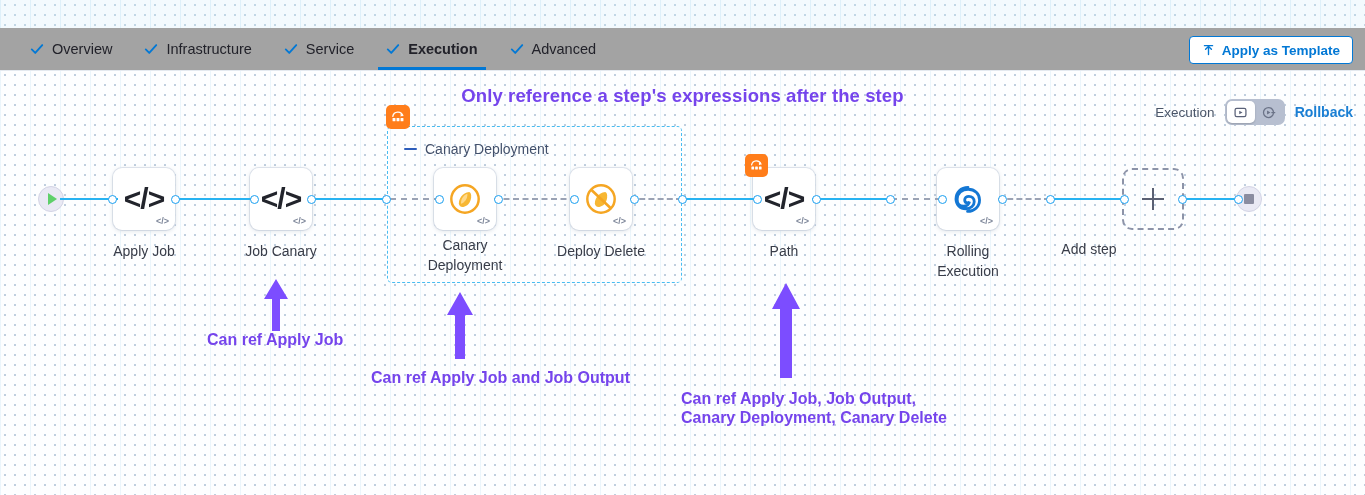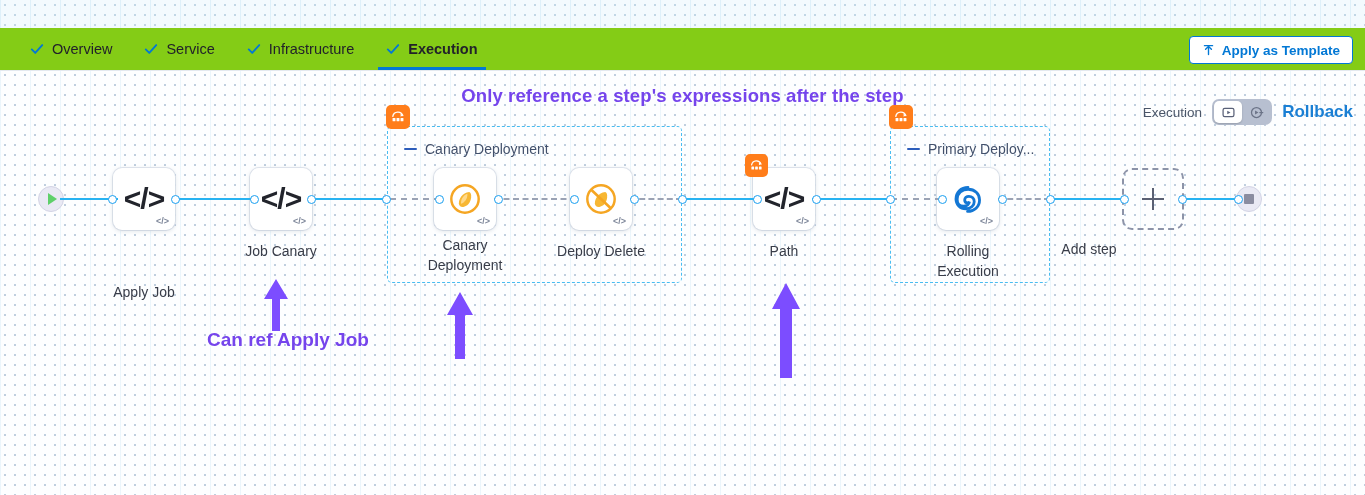--- a/index.html
+++ b/index.html
@@ -26,21 +26,21 @@
     background-color: #f3fafe;
     background-image:
       repeating-linear-gradient(to right, rgba(120,190,230,0.16) 0px, rgba(120,190,230,0.16) 1px, transparent 1px, transparent 30px),
       radial-gradient(circle, rgba(90,140,180,0.33) 0.8px, transparent 0.9px);
     background-size: 30px 100%, 10px 10px;
   }
 
   
   .tabbar {
     position: absolute; left: 0; top: 28px; width: 1365px; height: 43px;
-    background: #84cc16;
+    background: #a3a3a3;
     border-bottom: 1px solid #e4e9ef;
     display: flex; align-items: flex-end;
   }
   .tabs { display: flex; align-items: center; height: 100%; padding-left: 14px; }
   .tab {
     display: flex; align-items: center; gap: 8px;
     height: 100%; padding: 0 16px;
     font-size: 14.5px; color: #22222a; cursor: pointer;
     position: relative; white-space: nowrap;
   }
@@ -78,21 +78,21 @@
   .seg {
     display: flex; align-items: center;
     background: #b7bfd0; border-radius: 7px; padding: 2px; gap: 0;
   }
   .seg-btn {
     width: 28px; height: 22px; border-radius: 5px;
     display: flex; align-items: center; justify-content: center;
     cursor: pointer; border: none; background: transparent;
   }
   .seg-btn.on { background: #ffffff; box-shadow: 0 1px 2px rgba(0,0,0,.18); }
-  .rollback-link { font-size: 17px; color: #1a7fd4; font-weight: bold; cursor: pointer; }
+  .rollback-link { font-size: 14px; color: #1a7fd4; font-weight: bold; cursor: pointer; }
 
   
   .stage { position: absolute; left: 0; top: 0; width: 1365px; height: 495px; }
 
   .group {
     position: absolute;
     border: 1.4px dashed #48bdf2;
     border-radius: 5px;
     background: transparent;
   }
@@ -167,21 +167,21 @@
     position: absolute; height: 2.4px; background: #27b3f2; z-index: 1;
   }
   .link.dashed {
     background: none; height: 0;
     border-top: 2.4px dashed #9aa2b4;
   }
 
   
   .anno-text {
     position: absolute;
-    font-size: 19px; font-weight: bold; color: #7544ec;
+    font-size: 16px; font-weight: bold; color: #7544ec;
     line-height: 19px; white-space: pre-line;
   }
   .anno-arrow { position: absolute; }
 </style>
 </head>
 <body>
 
 <div class="canvas-bg"></div>
 <div class="top-strip"></div>
 
@@ -192,37 +192,43 @@
       <svg class="check" viewBox="0 0 16 16">
           <path d="M2 8.5 L6 12.5 L14 3.5" stroke="#0278d5" stroke-width="2.1" fill="none" stroke-linecap="round" stroke-linejoin="round"></path>
         </svg>
       <span>Overview</span>
     </div>
 
     <div class="tab">
       <svg class="check" viewBox="0 0 16 16">
           <path d="M2 8.5 L6 12.5 L14 3.5" stroke="#0278d5" stroke-width="2.1" fill="none" stroke-linecap="round" stroke-linejoin="round"></path>
         </svg>
-      <span>Service</span>
+      <span>Infrastructure</span>
     </div>
 
     <div class="tab">
       <svg class="check" viewBox="0 0 16 16">
           <path d="M2 8.5 L6 12.5 L14 3.5" stroke="#0278d5" stroke-width="2.1" fill="none" stroke-linecap="round" stroke-linejoin="round"></path>
         </svg>
-      <span>Infrastructure</span>
+      <span>Service</span>
     </div>
 
     <div class="tab active">
       <svg class="check" viewBox="0 0 16 16">
           <path d="M2 8.5 L6 12.5 L14 3.5" stroke="#0278d5" stroke-width="2.1" fill="none" stroke-linecap="round" stroke-linejoin="round"></path>
         </svg>
       <span>Execution</span>
     </div>
 
+    <div class="tab">
+      <svg class="check" viewBox="0 0 16 16">
+          <path d="M2 8.5 L6 12.5 L14 3.5" stroke="#0278d5" stroke-width="2.1" fill="none" stroke-linecap="round" stroke-linejoin="round"></path>
+        </svg>
+      <span>Advanced</span>
+    </div>
 
   </div>
 </div>
 
 <button class="save-btn">
   <svg width="13" height="13" viewBox="0 0 16 16">
     <path d="M8 13 L8 3.2" stroke="#0278d5" stroke-width="1.7" stroke-linecap="round"></path>
     <path d="M4.4 6.6 L8 3 L11.6 6.6" stroke="#0278d5" stroke-width="1.7" fill="none" stroke-linecap="round" stroke-linejoin="round"></path>
     <path d="M3 2 L13 2" stroke="#0278d5" stroke-width="1.7" stroke-linecap="round"></path>
   </svg>
@@ -262,35 +268,20 @@
         <rect x="8.2" y="11.2" width="3.6" height="4.2" rx="0.8" fill="#ffffff"></rect>
         <rect x="13.2" y="11.2" width="3.6" height="4.2" rx="0.8" fill="#ffffff"></rect>
       </svg>
     </div>
     <div class="group-title">
       <span class="collapse-dash"></span>
       <span>Canary Deployment</span>
     </div>
   </div>
 
-  <div class="group" style="left:890px; top:126px; width:160px; height:157px;">
-    <div class="group-badge">
-      <svg width="16" height="16" viewBox="0 0 20 20">
-        <path d="M3.5 9.2 A6.5 6.5 0 0 1 16 8.2" fill="none" stroke="#ffffff" stroke-width="1.7" stroke-linecap="round"></path>
-        <path d="M13.2 5.6 L16.3 7.9 L13.3 9.6" fill="#ffffff"></path>
-        <rect x="3.2" y="11.2" width="3.6" height="4.2" rx="0.8" fill="#ffffff"></rect>
-        <rect x="8.2" y="11.2" width="3.6" height="4.2" rx="0.8" fill="#ffffff"></rect>
-        <rect x="13.2" y="11.2" width="3.6" height="4.2" rx="0.8" fill="#ffffff"></rect>
-      </svg>
-    </div>
-    <div class="group-title">
-      <span class="collapse-dash"></span>
-      <span>Primary Deploy...</span>
-    </div>
-  </div>
 
   <div class="link" style="left:60px;  top:198px; width:58px;"></div>
   <div class="link" style="left:174px; top:198px; width:82px;"></div>
   <div class="link" style="left:310px; top:198px; width:80px;"></div>
   <div class="link dashed" style="left:390px; top:198px; width:50px;"></div>
   <div class="link dashed" style="left:494px; top:198px; width:82px;"></div>
   <div class="link dashed" style="left:630px; top:198px; width:52px;"></div>
   <div class="link" style="left:681px; top:198px; width:78px;"></div>
   <div class="link" style="left:812px; top:198px; width:80px;"></div>
   <div class="link dashed" style="left:891px; top:198px; width:50px;"></div>
@@ -319,21 +310,21 @@
   <div class="port" style="left:1234px; top:195px;"></div>
 
   <div class="endcircle" style="left:38px; top:186px;">
     <span class="play-tri"></span>
   </div>
 
   <div class="node" style="left:113px; top:168px;">
     <span class="code-glyph">&lt;/&gt;</span>
     <span class="badge-mini">&lt;/&gt;</span>
   </div>
-  <div class="node-label" style="left:79px; top:241px;margin-top:41px;">Apply Job</div>
+  <div class="node-label" style="left:79px; top:241px;">Apply Job</div>
 
   <div class="node" style="left:250px; top:168px;">
     <span class="code-glyph">&lt;/&gt;</span>
     <span class="badge-mini">&lt;/&gt;</span>
   </div>
   <div class="node-label" style="left:216px; top:241px;">Job Canary</div>
 
   <div class="node" style="left:434px; top:168px;">
     <svg width="34" height="34" viewBox="0 0 36 36">
       <circle cx="18" cy="18" r="14.5" fill="none" stroke="#f5a623" stroke-width="2.6"></circle>
@@ -390,18 +381,21 @@
   </div>
 
   <svg class="anno-arrow" style="left:258px; top:277px;" width="36" height="55" viewBox="0 0 36 55">
     <path d="M18 2 L30 22 L22 22 L22 54 L14 54 L14 22 L6 22 Z" fill="#7c4dff"></path>
   </svg>
   <div class="anno-text" style="left:207px; top:330px;">Can ref Apply Job</div>
 
   <svg class="anno-arrow" style="left:442px; top:290px;" width="36" height="70" viewBox="0 0 36 70">
     <path d="M18 2 L31 25 L23 25 L23 69 L13 69 L13 25 L5 25 Z" fill="#7c4dff"></path>
   </svg>
+  <div class="anno-text" style="left:371px; top:368px;">Can ref Apply Job and Job Output</div>
 
   <svg class="anno-arrow" style="left:768px; top:281px;" width="36" height="98" viewBox="0 0 36 98">
     <path d="M18 2 L32 28 L24 28 L24 97 L12 97 L12 28 L4 28 Z" fill="#7c4dff"></path>
   </svg>
+  <div class="anno-text" style="left:681px; top:389px;">Can ref Apply Job, Job Output,
+Canary Deployment, Canary Delete</div>
 
 </div>
 
 </body></html>

